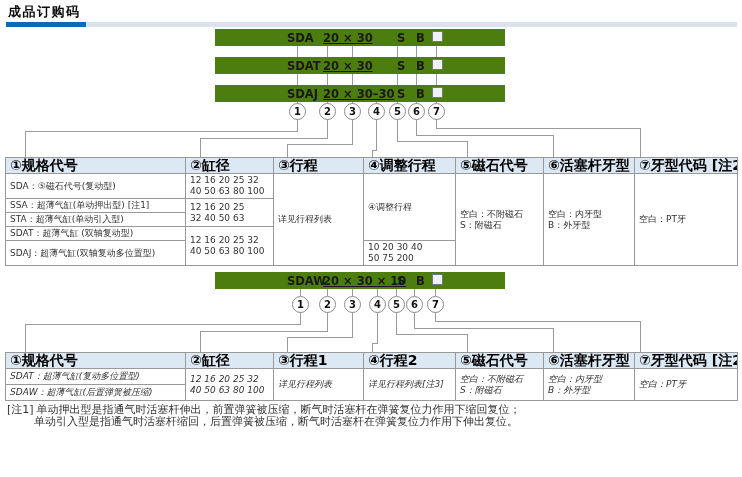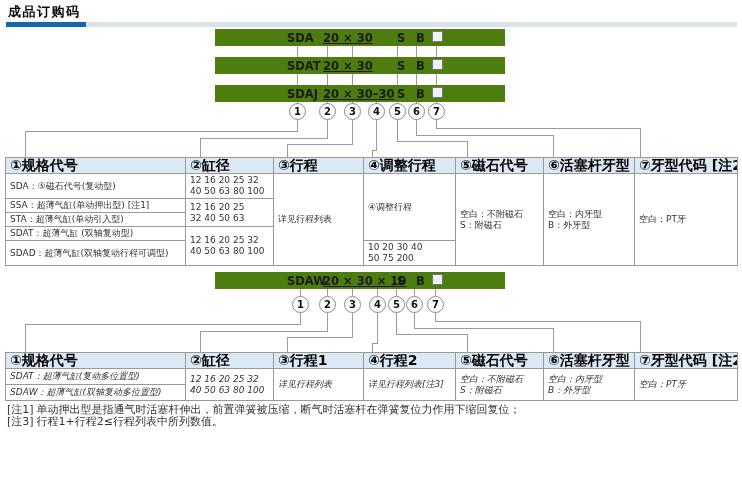--- a/index.html
+++ b/index.html
@@ -169,21 +169,21 @@
       <td>STA：超薄气缸(单动引入型)</td>
     </tr>
     <tr class="r1">
       <td>SDAT：超薄气缸 (双轴复动型)</td>
       <td rowspan="2">
         <div>12 16 20 25 32</div>
         <div>40 50 63 80 100</div>
       </td>
     </tr>
     <tr class="r2">
-      <td>SDAD：超薄气缸(双轴复动行程可调型)</td>
+      <td>SDAJ：超薄气缸(双轴复动多位置型)</td>
       <td>
         <div>10 20 30 40</div>
         <div>50 75 200</div>
       </td>
     </tr>
   </tbody>
     </table>
 
   <div class="code-bar" style="top:272px">
     <span class="cp">SDAW</span>
@@ -233,27 +233,27 @@
         <div>空白：不附磁石</div>
         <div>S：附磁石</div>
       </td>
       <td rowspan="2">
         <div>空白：内牙型</div>
         <div>B：外牙型</div>
       </td>
       <td rowspan="2">空白：PT牙</td>
     </tr>
     <tr class="t2row">
-      <td>SDAW：超薄气缸(双轴复动多位置型)</td>
+      <td>SDAW：超薄气缸(后置弹簧被压缩)</td>
     </tr>
   </tbody>
     </table>
 
   <div class="notes">
     <div class="note-line">
       <span class="note-tag">[注1]</span><span>单动押出型是指通气时活塞杆伸出，前置弹簧被压缩，断气时活塞杆在弹簧复位力作用下缩回复位；</span>
     </div>
-    <div class="note-line">
-      <span class="note-tag">[注3]</span><span>行程1+行程2≤行程列表中所列数值。</span>
+    <div class="note-line indent">
+      <span>单动引入型是指通气时活塞杆缩回，后置弹簧被压缩，断气时活塞杆在弹簧复位力作用下伸出复位。</span>
     </div>
   </div>
 
 </div>
 
 </body></html>

